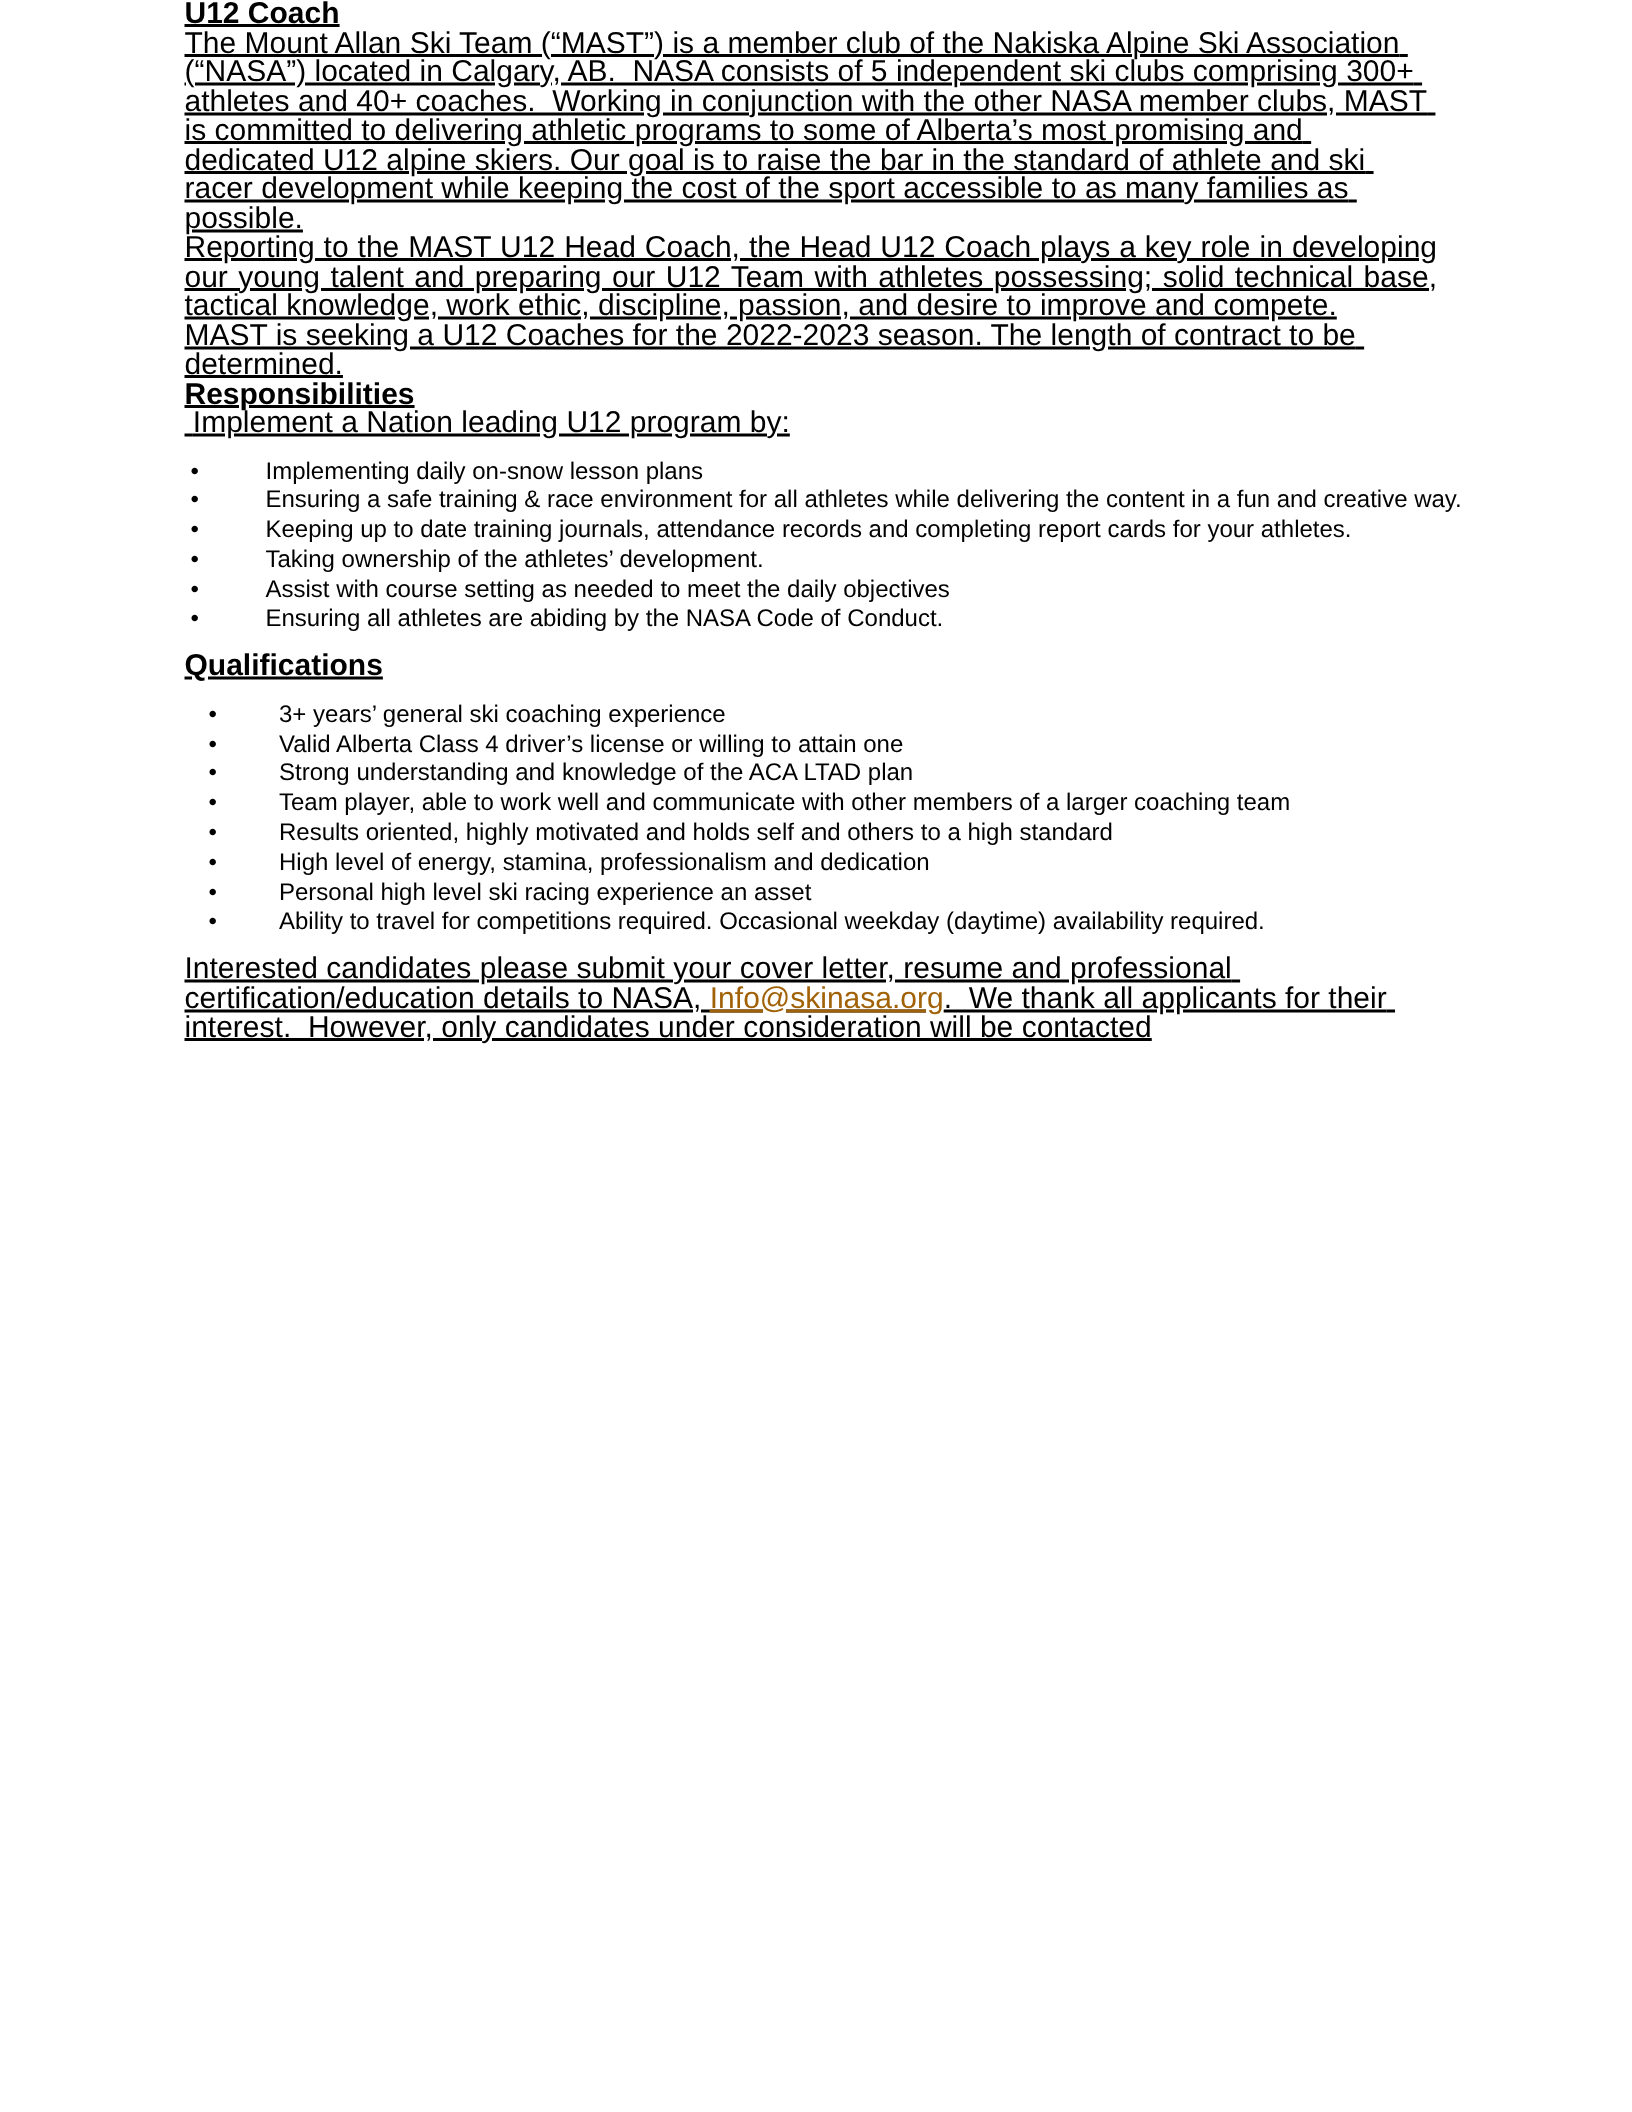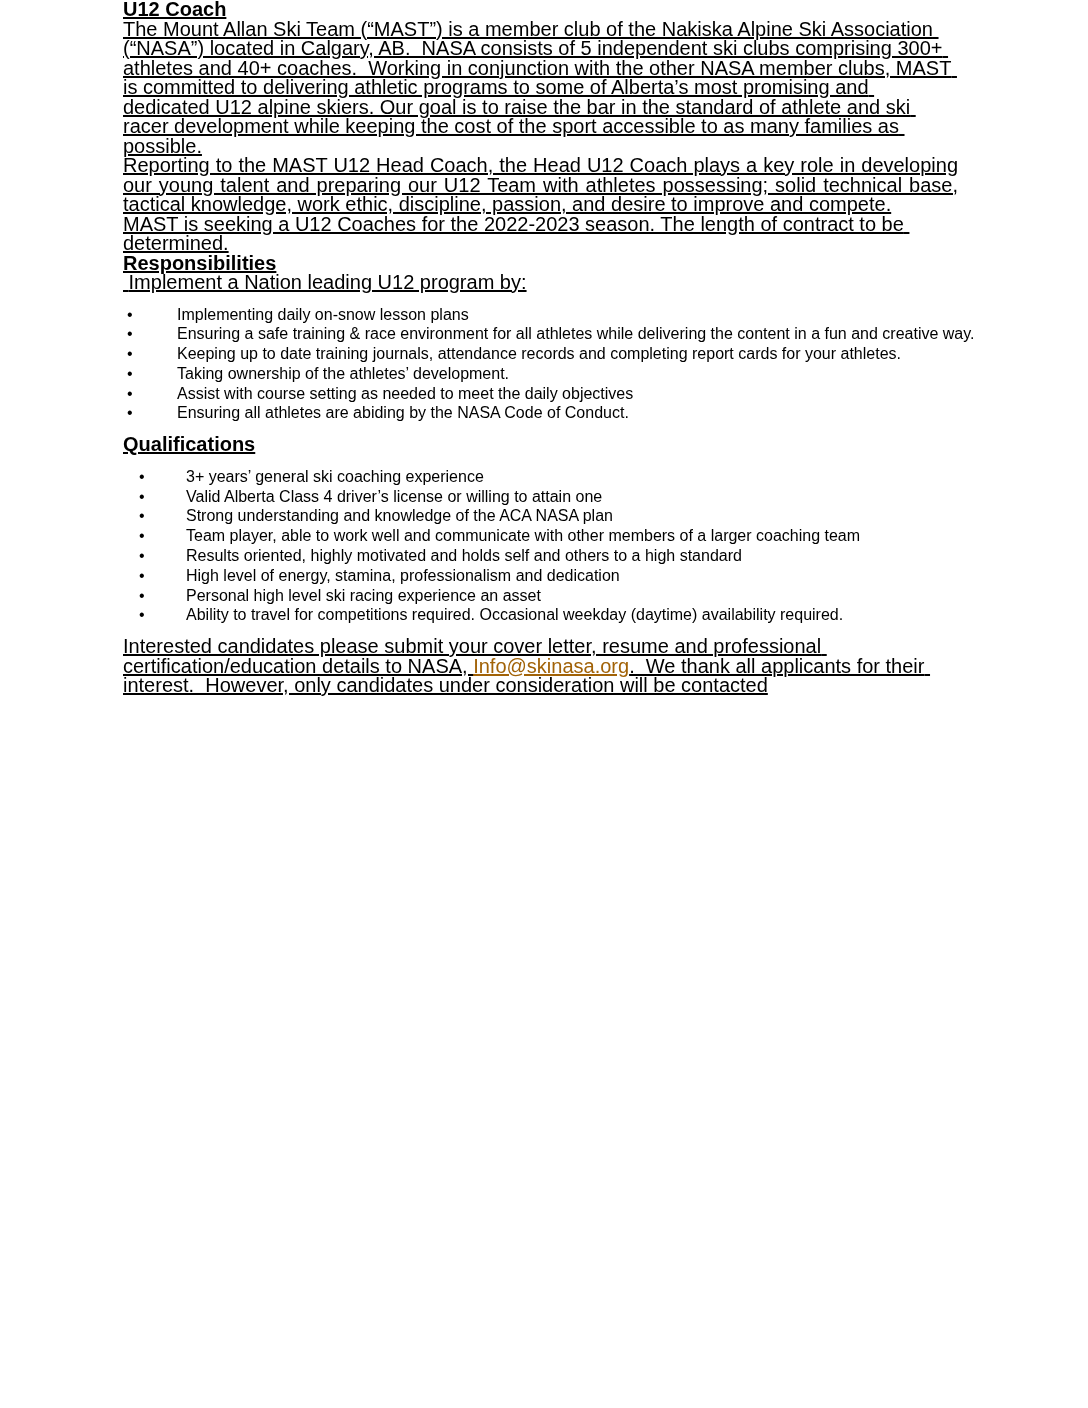--- a/index.html
+++ b/index.html
@@ -74,21 +74,21 @@
       <li>Taking ownership of the athletes’ development.</li>
       <li>Assist with course setting as needed to meet the daily objectives</li>
       <li>Ensuring all athletes are abiding by the NASA Code of Conduct.</li>
     </ul>
 
     <h2 class="h-qual">Qualifications</h2>
 
     <ul class="doc-list list-qual">
       <li>3+ years’ general ski coaching experience</li>
       <li>Valid Alberta Class 4 driver’s license or willing to attain one</li>
-      <li>Strong understanding and knowledge of the ACA NASA plan</li>
+      <li>Strong understanding and knowledge of the ACA LTAD plan</li>
       <li>Team player, able to work well and communicate with other members of a larger coaching team</li>
       <li>Results oriented, highly motivated and holds self and others to a high standard</li>
       <li>High level of energy, stamina, professionalism and dedication</li>
       <li>Personal high level ski racing experience an asset</li>
       <li>Ability to travel for competitions required. Occasional weekday (daytime) availability required.</li>
     </ul>
 
     <p class="p-closing"><span>Interested candidates please submit your cover letter, resume and professional certification/education details to NASA, </span><a class="email-link" href="#">Info@skinasa.org</a><span>.  We thank all applicants for their interest.  However, only candidates under consideration will be contacted</span></p>
 
   </div>

